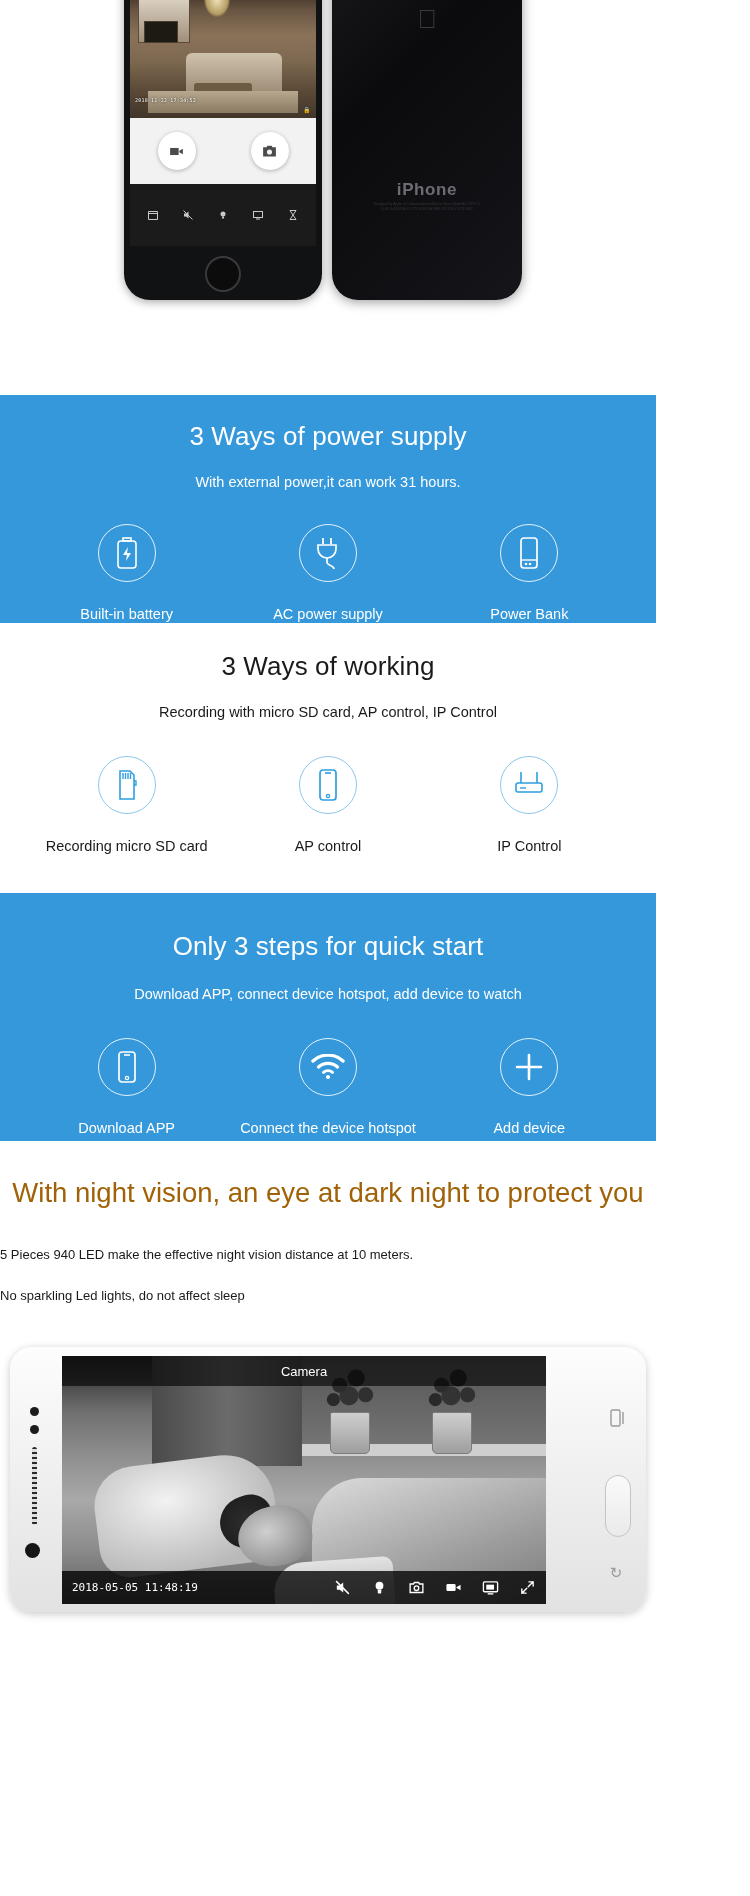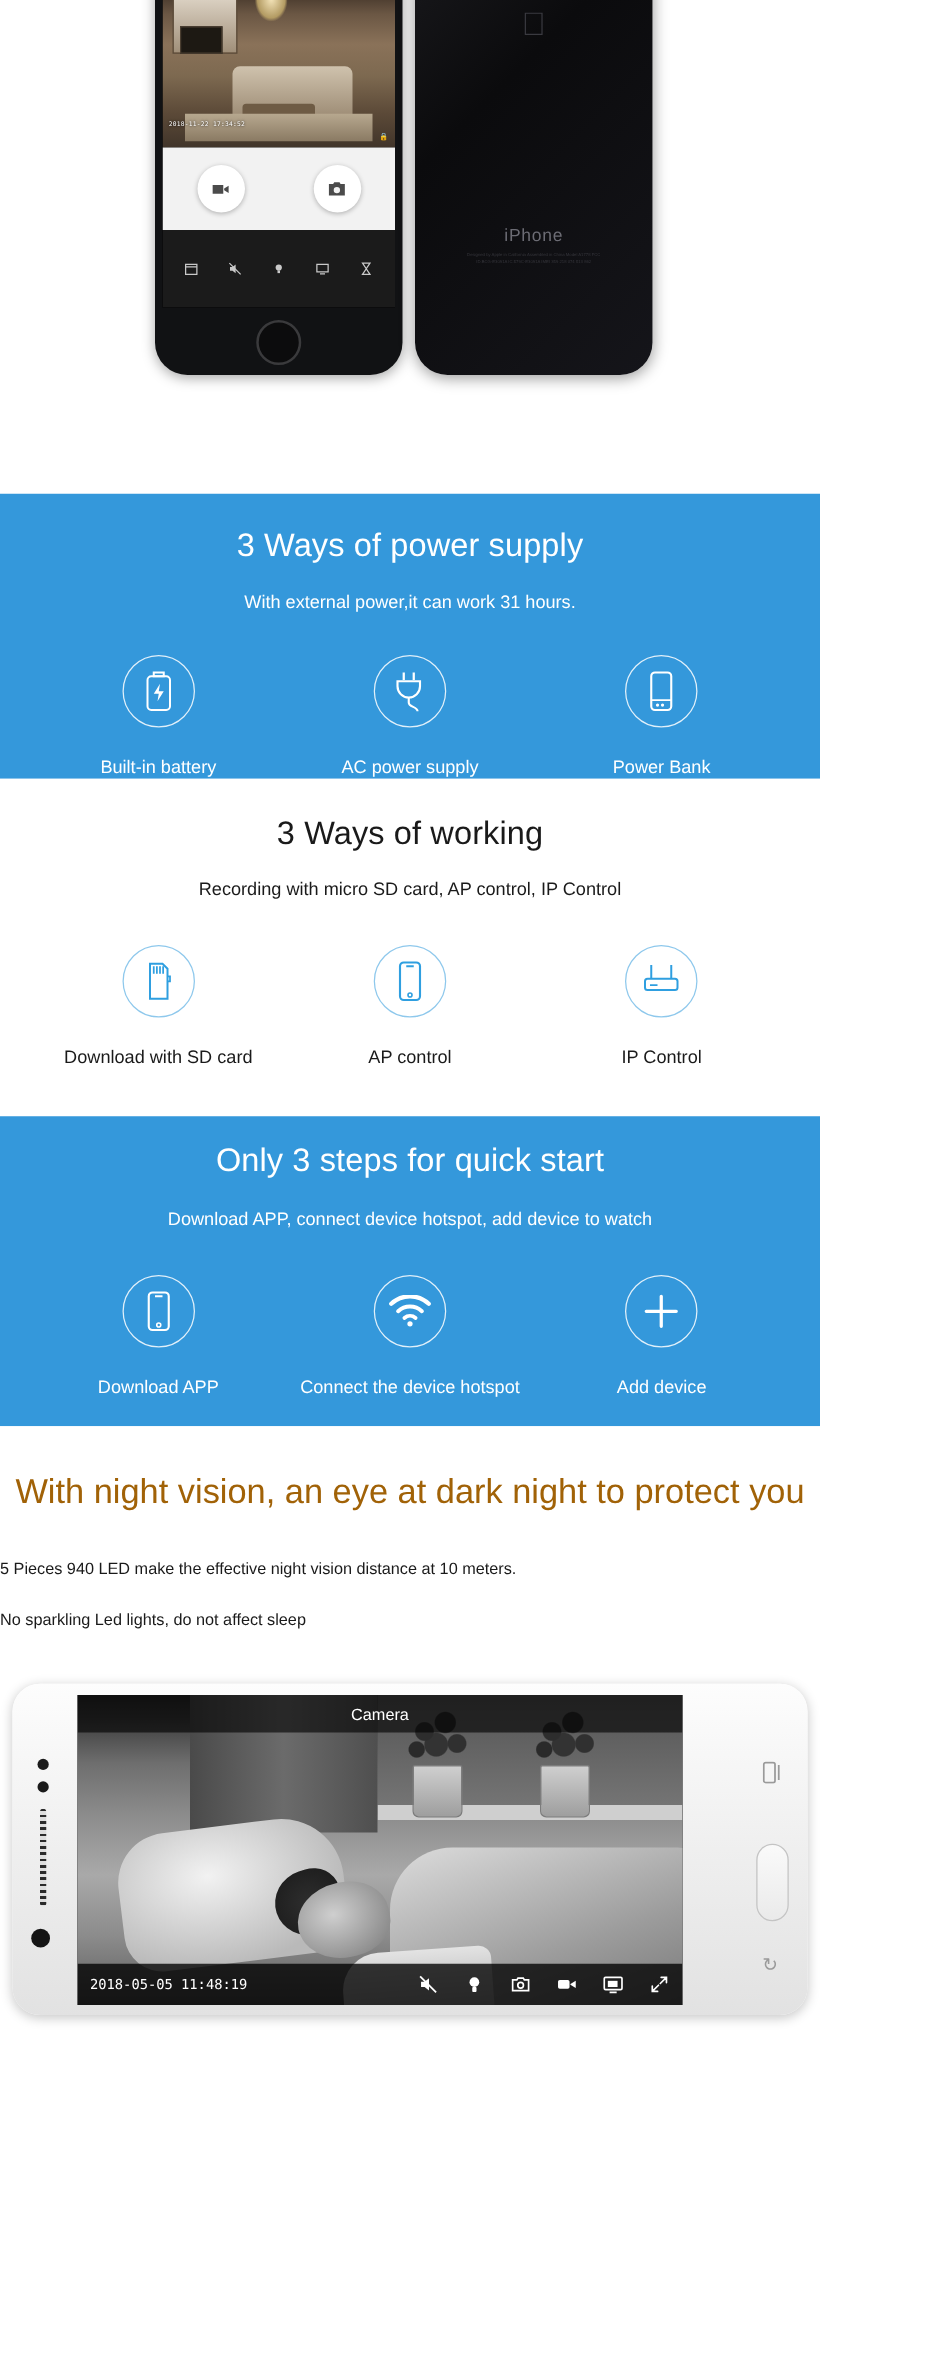--- a/index.html
+++ b/index.html
@@ -115,21 +115,21 @@
     box-shadow:0 2px 12px rgba(0,0,0,.4);
     overflow:hidden;
   }
   .pb-apple {
     position:absolute; left:50%; transform:translateX(-50%);
     top:155px; width:24px; height:28px;
     color:#3a3a40; font-size:26px; line-height:28px; text-align:center;
   }
   .pb-word {
     position:absolute; left:0; right:0; top:330px;
-    text-align:center; color:#6c6c74; font-size:14px; letter-spacing:.6px;
+    text-align:center; color:#6c6c74; font-size:17px; letter-spacing:.6px;font-weight:bold;
   }
   .pb-fine {
     position:absolute; left:0; right:0; top:352px;
     text-align:center; color:#35353b; font-size:3.4px; line-height:5px;
     padding:0 40px;
   }
 
   
   .band { width:656px; padding:0; position:relative; }
   .band.blue { background:#3498db; }
@@ -442,21 +442,21 @@
     <div class="band-sub" style="padding-top:22px;">Recording with micro SD card,  AP control,  IP Control</div>
     <div class="icon-row" style="padding-top:36px;">
       <div class="icon-cell">
         <div class="icon-circle">
           <svg width="24" height="32" viewBox="0 0 24 32">
             <path d="M5 2h10l4 4v24H5z" stroke-width="1.6"></path>
             <path d="M8 4v6M10.5 4v6M13 4v6M15.5 4v6" stroke-width="1.4"></path>
             <path d="M19 12h2v4h-2" stroke-width="1.4"></path>
           </svg>
         </div>
-        <div class="icon-label" style="margin-top:24px;">Download with SD card</div>
+        <div class="icon-label" style="margin-top:24px;">Recording micro SD card</div>
       </div>
       <div class="icon-cell">
         <div class="icon-circle">
           <svg width="22" height="34" viewBox="0 0 22 34">
             <rect x="3" y="2" width="16" height="30" rx="3" stroke-width="1.7"></rect>
             <path d="M8 5h6" stroke-width="1.6"></path>
             <circle cx="11" cy="28" r="1.6" stroke-width="1.3"></circle>
           </svg>
         </div>
         <div class="icon-label" style="margin-top:24px;">AP control</div>
@@ -468,21 +468,21 @@
             <rect x="4" y="13" width="26" height="9" rx="2" stroke-width="1.6"></rect>
             <path d="M8 18h6" stroke-width="1.4"></path>
           </svg>
         </div>
         <div class="icon-label" style="margin-top:24px;">IP Control</div>
       </div>
     </div>
   </div>
 
   <div class="band blue" style="height:248px;">
-    <div class="band-title" style="padding-top:20px;text-align:center;">Only 3 steps for quick start</div>
+    <div class="band-title" style="padding-top:38px;text-align:center;">Only 3 steps for quick start</div>
     <div class="band-sub" style="padding-top:24px;">Download APP, connect device hotspot, add device to watch</div>
     <div class="icon-row" style="padding-top:36px;">
       <div class="icon-cell">
         <div class="icon-circle">
           <svg width="22" height="34" viewBox="0 0 22 34">
             <rect x="3" y="2" width="16" height="30" rx="3" stroke-width="1.7"></rect>
             <path d="M8 5h6" stroke-width="1.6"></path>
             <circle cx="11" cy="28" r="1.6" stroke-width="1.3"></circle>
           </svg>
         </div>

